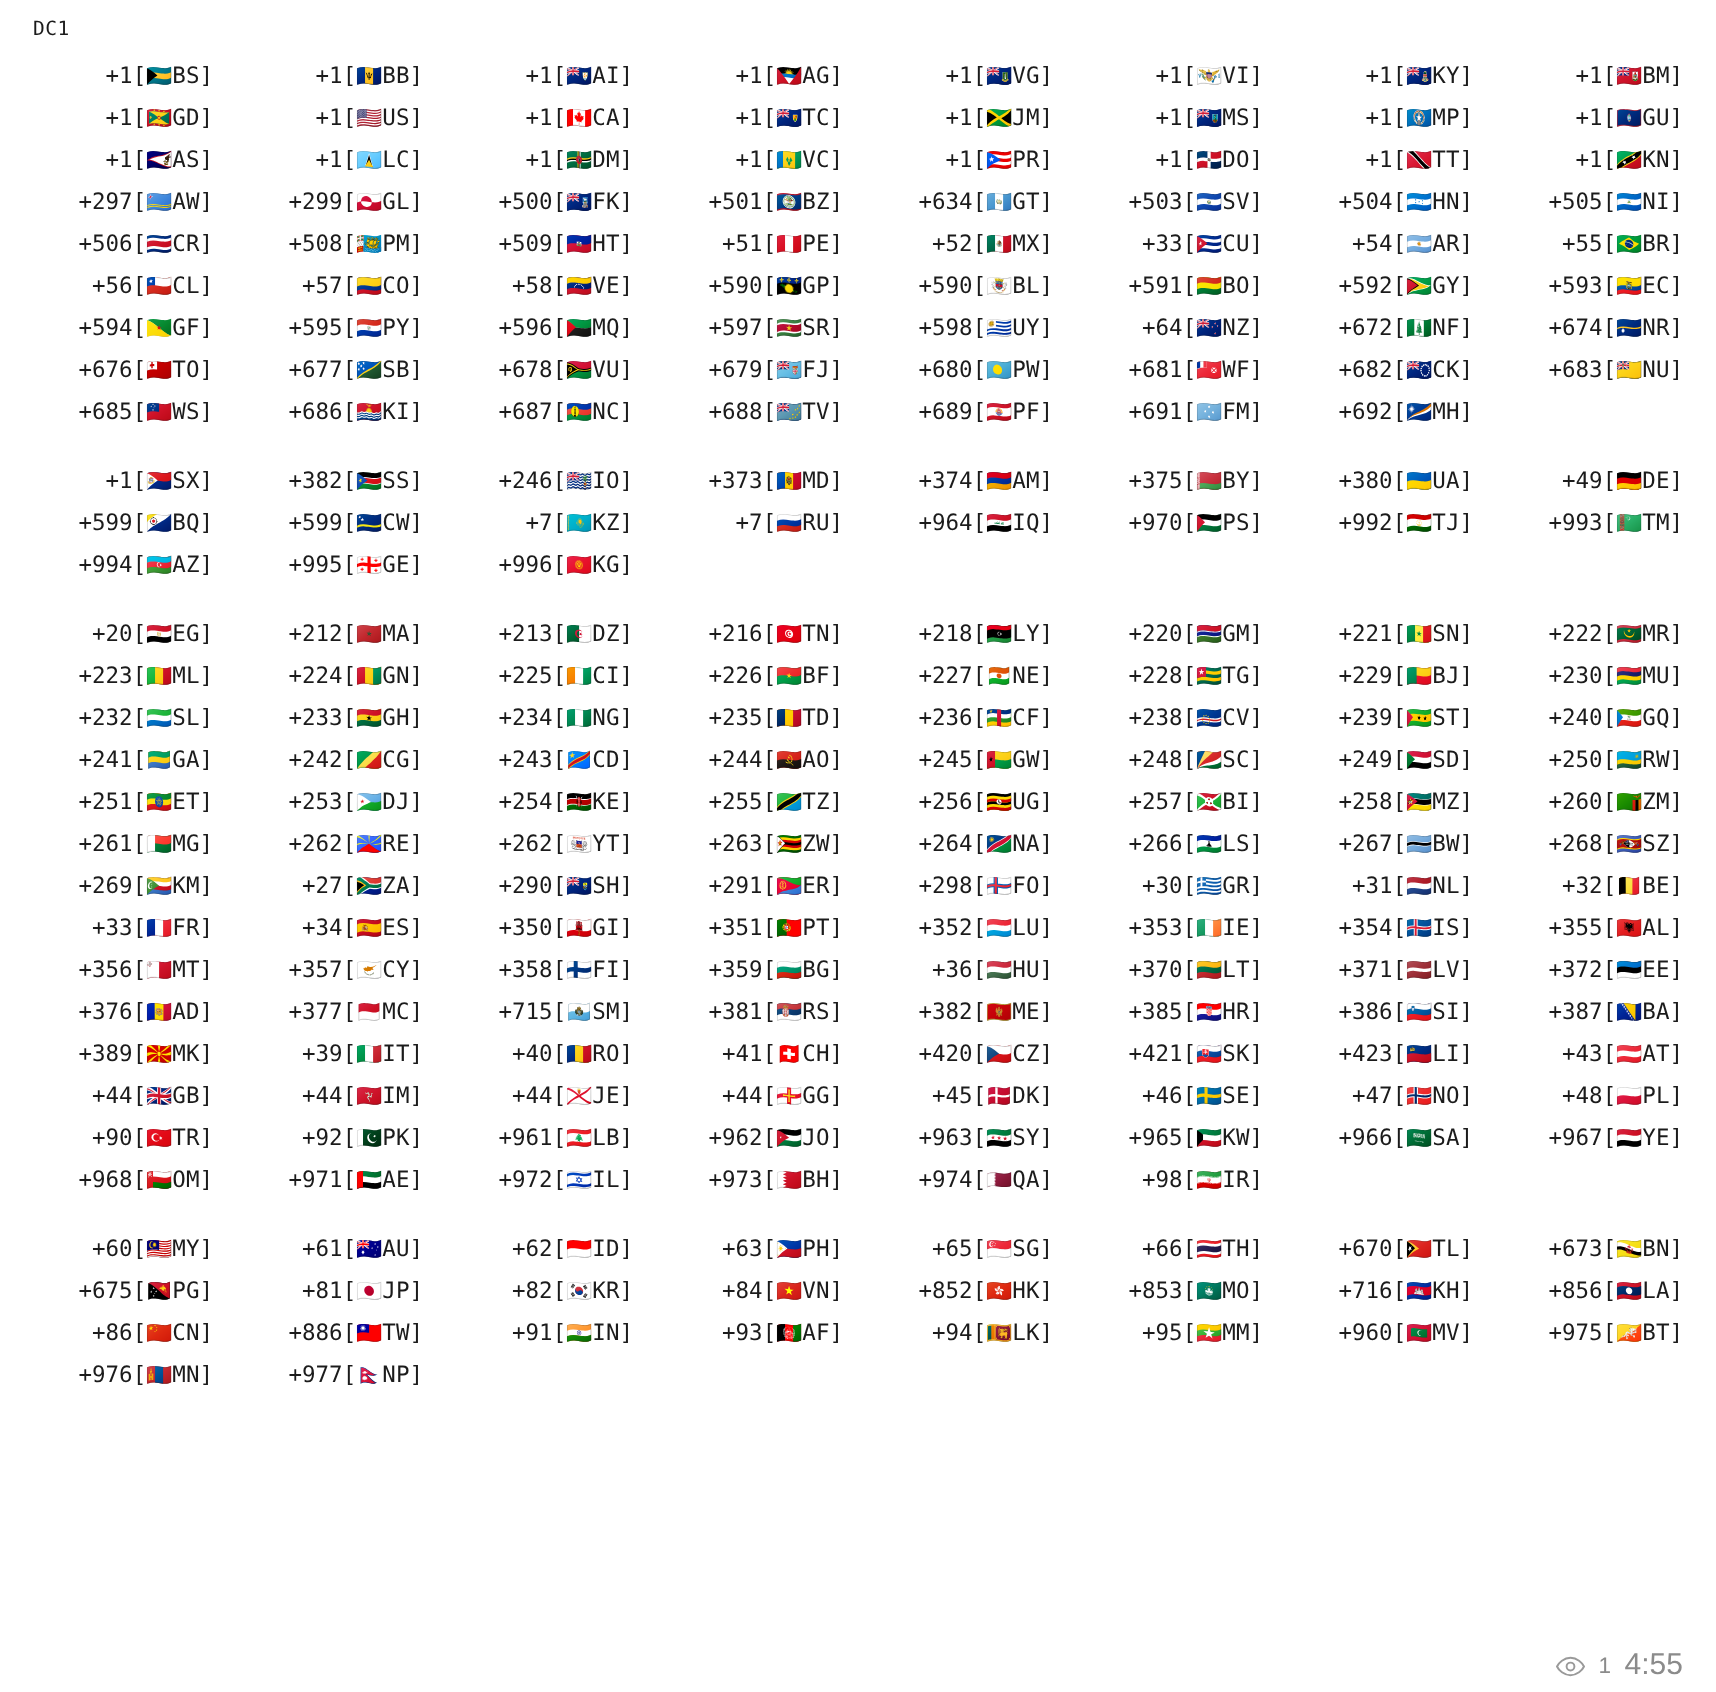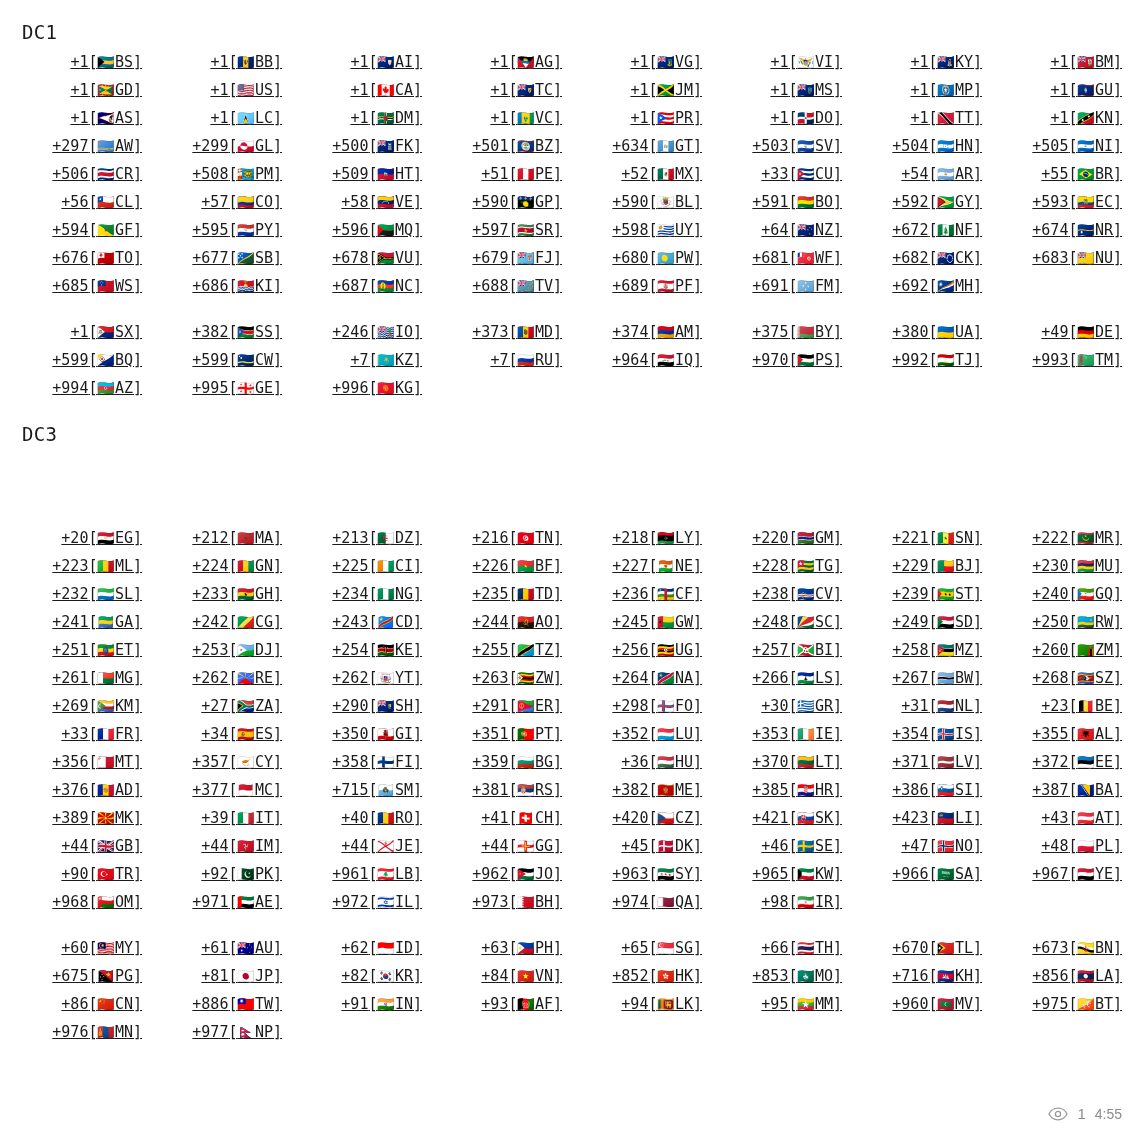--- a/index.html
+++ b/index.html
@@ -13,32 +13,31 @@
     font-family: "DejaVu Sans Mono", "Liberation Mono", monospace;
     color: #1b1b1b;
     position: relative;
     overflow: hidden;
   }
   .page {
     padding: 6px 20px 0 20px;
     box-sizing: border-box;
   }
   .group-title {
-    font-size: 19px;
+    font-size: 13px;
     line-height: 28px;
     color: #1b1b1b;
-    margin: 12px 0 2px 2px;
+    margin: 0 0 2px 2px;
     letter-spacing: 0.3px;
   }
   .grid {
     display: grid;
     grid-template-columns: repeat(8, 140px);
     column-gap: 0px;
     row-gap: 0px;
-    text-decoration: underline;
   }
   .cell {
     font-size: 15px;
     line-height: 28px;
     height: 28px;
     white-space: nowrap;
     text-align: right;
     padding-right: 18px;
     box-sizing: border-box;
     letter-spacing: 0px;
@@ -63,21 +62,21 @@
     font-size: 15px;
   }
   .eye-icon {
     display: inline-block;
     width: 20px;
     height: 14px;
     position: relative;
   }
   .eye-icon svg { display: block; }
   .footer-views { font-size: 15px; }
-  .footer-time { font-size: 14px; }
+  .footer-time { font-size: 20px; }
 </style>
 </head>
 <body>
 
 <div class="page">
   <div id="groups-root">
       <div class="group">
         <div class="group-title">DC1</div>
         <div class="grid">
           <div class="cell"><span>+1</span><span>[</span><span class="flag">🇧🇸</span><span>BS</span><span>]</span></div>
@@ -170,25 +169,20 @@
           <div class="cell"><span>+964</span><span>[</span><span class="flag">🇮🇶</span><span>IQ</span><span>]</span></div>
           <div class="cell"><span>+970</span><span>[</span><span class="flag">🇵🇸</span><span>PS</span><span>]</span></div>
           <div class="cell"><span>+992</span><span>[</span><span class="flag">🇹🇯</span><span>TJ</span><span>]</span></div>
           <div class="cell"><span>+993</span><span>[</span><span class="flag">🇹🇲</span><span>TM</span><span>]</span></div>
           <div class="cell"><span>+994</span><span>[</span><span class="flag">🇦🇿</span><span>AZ</span><span>]</span></div>
           <div class="cell"><span>+995</span><span>[</span><span class="flag">🇬🇪</span><span>GE</span><span>]</span></div>
           <div class="cell"><span>+996</span><span>[</span><span class="flag">🇰🇬</span><span>KG</span><span>]</span></div>
         </div>
       </div>
       <div class="group">
-        <div class="group-title">DC3</div>
-        <div class="grid"></div>
-        <div class="empty-block"></div>
-      </div>
-      <div class="group">
         <div class="grid">
           <div class="cell"><span>+20</span><span>[</span><span class="flag">🇪🇬</span><span>EG</span><span>]</span></div>
           <div class="cell"><span>+212</span><span>[</span><span class="flag">🇲🇦</span><span>MA</span><span>]</span></div>
           <div class="cell"><span>+213</span><span>[</span><span class="flag">🇩🇿</span><span>DZ</span><span>]</span></div>
           <div class="cell"><span>+216</span><span>[</span><span class="flag">🇹🇳</span><span>TN</span><span>]</span></div>
           <div class="cell"><span>+218</span><span>[</span><span class="flag">🇱🇾</span><span>LY</span><span>]</span></div>
           <div class="cell"><span>+220</span><span>[</span><span class="flag">🇬🇲</span><span>GM</span><span>]</span></div>
           <div class="cell"><span>+221</span><span>[</span><span class="flag">🇸🇳</span><span>SN</span><span>]</span></div>
           <div class="cell"><span>+222</span><span>[</span><span class="flag">🇲🇷</span><span>MR</span><span>]</span></div>
           <div class="cell"><span>+223</span><span>[</span><span class="flag">🇲🇱</span><span>ML</span><span>]</span></div>
@@ -231,21 +225,21 @@
           <div class="cell"><span>+266</span><span>[</span><span class="flag">🇱🇸</span><span>LS</span><span>]</span></div>
           <div class="cell"><span>+267</span><span>[</span><span class="flag">🇧🇼</span><span>BW</span><span>]</span></div>
           <div class="cell"><span>+268</span><span>[</span><span class="flag">🇸🇿</span><span>SZ</span><span>]</span></div>
           <div class="cell"><span>+269</span><span>[</span><span class="flag">🇰🇲</span><span>KM</span><span>]</span></div>
           <div class="cell"><span>+27</span><span>[</span><span class="flag">🇿🇦</span><span>ZA</span><span>]</span></div>
           <div class="cell"><span>+290</span><span>[</span><span class="flag">🇸🇭</span><span>SH</span><span>]</span></div>
           <div class="cell"><span>+291</span><span>[</span><span class="flag">🇪🇷</span><span>ER</span><span>]</span></div>
           <div class="cell"><span>+298</span><span>[</span><span class="flag">🇫🇴</span><span>FO</span><span>]</span></div>
           <div class="cell"><span>+30</span><span>[</span><span class="flag">🇬🇷</span><span>GR</span><span>]</span></div>
           <div class="cell"><span>+31</span><span>[</span><span class="flag">🇳🇱</span><span>NL</span><span>]</span></div>
-          <div class="cell"><span>+23</span><span>[</span><span class="flag">🇧🇪</span><span>BE</span><span>]</span></div>
+          <div class="cell"><span>+32</span><span>[</span><span class="flag">🇧🇪</span><span>BE</span><span>]</span></div>
           <div class="cell"><span>+33</span><span>[</span><span class="flag">🇫🇷</span><span>FR</span><span>]</span></div>
           <div class="cell"><span>+34</span><span>[</span><span class="flag">🇪🇸</span><span>ES</span><span>]</span></div>
           <div class="cell"><span>+350</span><span>[</span><span class="flag">🇬🇮</span><span>GI</span><span>]</span></div>
           <div class="cell"><span>+351</span><span>[</span><span class="flag">🇵🇹</span><span>PT</span><span>]</span></div>
           <div class="cell"><span>+352</span><span>[</span><span class="flag">🇱🇺</span><span>LU</span><span>]</span></div>
           <div class="cell"><span>+353</span><span>[</span><span class="flag">🇮🇪</span><span>IE</span><span>]</span></div>
           <div class="cell"><span>+354</span><span>[</span><span class="flag">🇮🇸</span><span>IS</span><span>]</span></div>
           <div class="cell"><span>+355</span><span>[</span><span class="flag">🇦🇱</span><span>AL</span><span>]</span></div>
           <div class="cell"><span>+356</span><span>[</span><span class="flag">🇲🇹</span><span>MT</span><span>]</span></div>
           <div class="cell"><span>+357</span><span>[</span><span class="flag">🇨🇾</span><span>CY</span><span>]</span></div>

